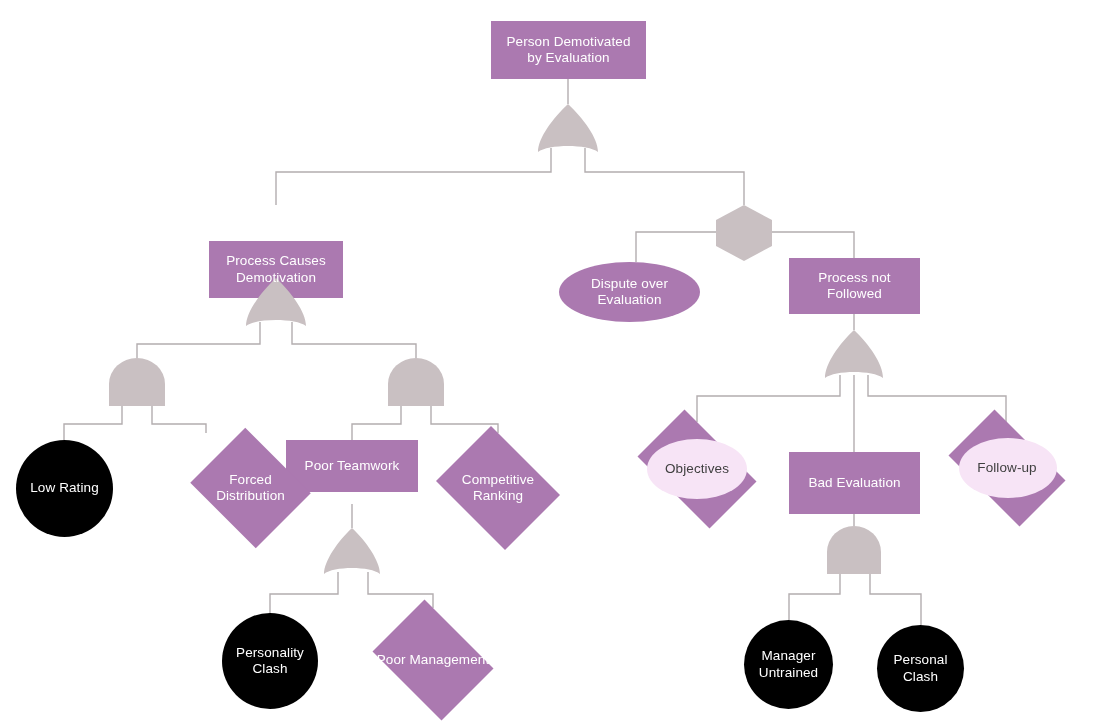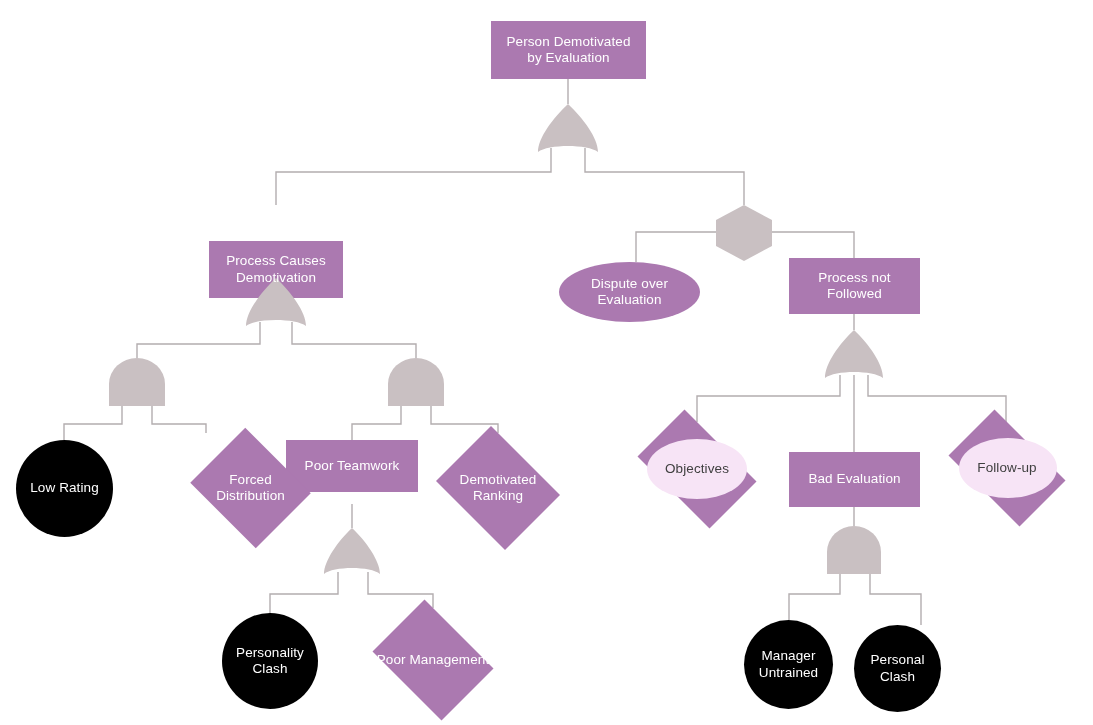--- a/index.html
+++ b/index.html
@@ -196,49 +196,49 @@
     <div class="dia"></div>
     <span class="lbl">Forced Distribution</span>
   </div>
 
   <div class="node rect" style="left:286px; top:440px; width:132px; height:52px;">
     <span class="lbl">Poor Teamwork</span>
   </div>
 
   <div class="node diamond-wrap" style="left:429px; top:433px; width:138px; height:110px;">
     <div class="dia"></div>
-    <span class="lbl">Demotivated Ranking</span>
+    <span class="lbl">Competitive Ranking</span>
   </div>
 
   <div class="node circle" style="left:222px; top:613px; width:96px; height:96px;">
     <span class="lbl">Personality Clash</span>
   </div>
 
   <div class="node diamond-wrap" style="left:364px; top:608px; width:138px; height:104px;">
     <div class="dia"></div>
     <span class="lbl">Poor Management</span>
   </div>
 
   <div class="node diamond-wrap dark-label" style="left:625px; top:422px; width:144px; height:94px;">
     <div class="dia"></div>
     <div class="inner-ell" style="left:22px; top:17px; width:100px; height:60px;"></div>
     <span class="lbl">Objectives</span>
   </div>
 
-  <div class="node rect" style="left:789px; top:452px; width:131px; height:55px;">
+  <div class="node rect" style="left:789px; top:452px; width:131px; height:62px;">
     <span class="lbl">Bad Evaluation</span>
   </div>
 
   <div class="node diamond-wrap dark-label" style="left:936px; top:422px; width:142px; height:92px;align-items:center;">
     <div class="dia"></div>
     <div class="inner-ell" style="left:23px; top:16px; width:98px; height:60px;"></div>
     <span class="lbl">Follow-up</span>
   </div>
 
   <div class="node circle" style="left:744px; top:620px; width:89px; height:89px;">
     <span class="lbl">Manager Untrained</span>
   </div>
 
-  <div class="node circle" style="left:854px; top:625px; width:87px; height:87px;">
+  <div class="node circle" style="left:877px; top:625px; width:87px; height:87px;">
     <span class="lbl">Personal Clash</span>
   </div>
 
 </div>
 
 </body></html>

